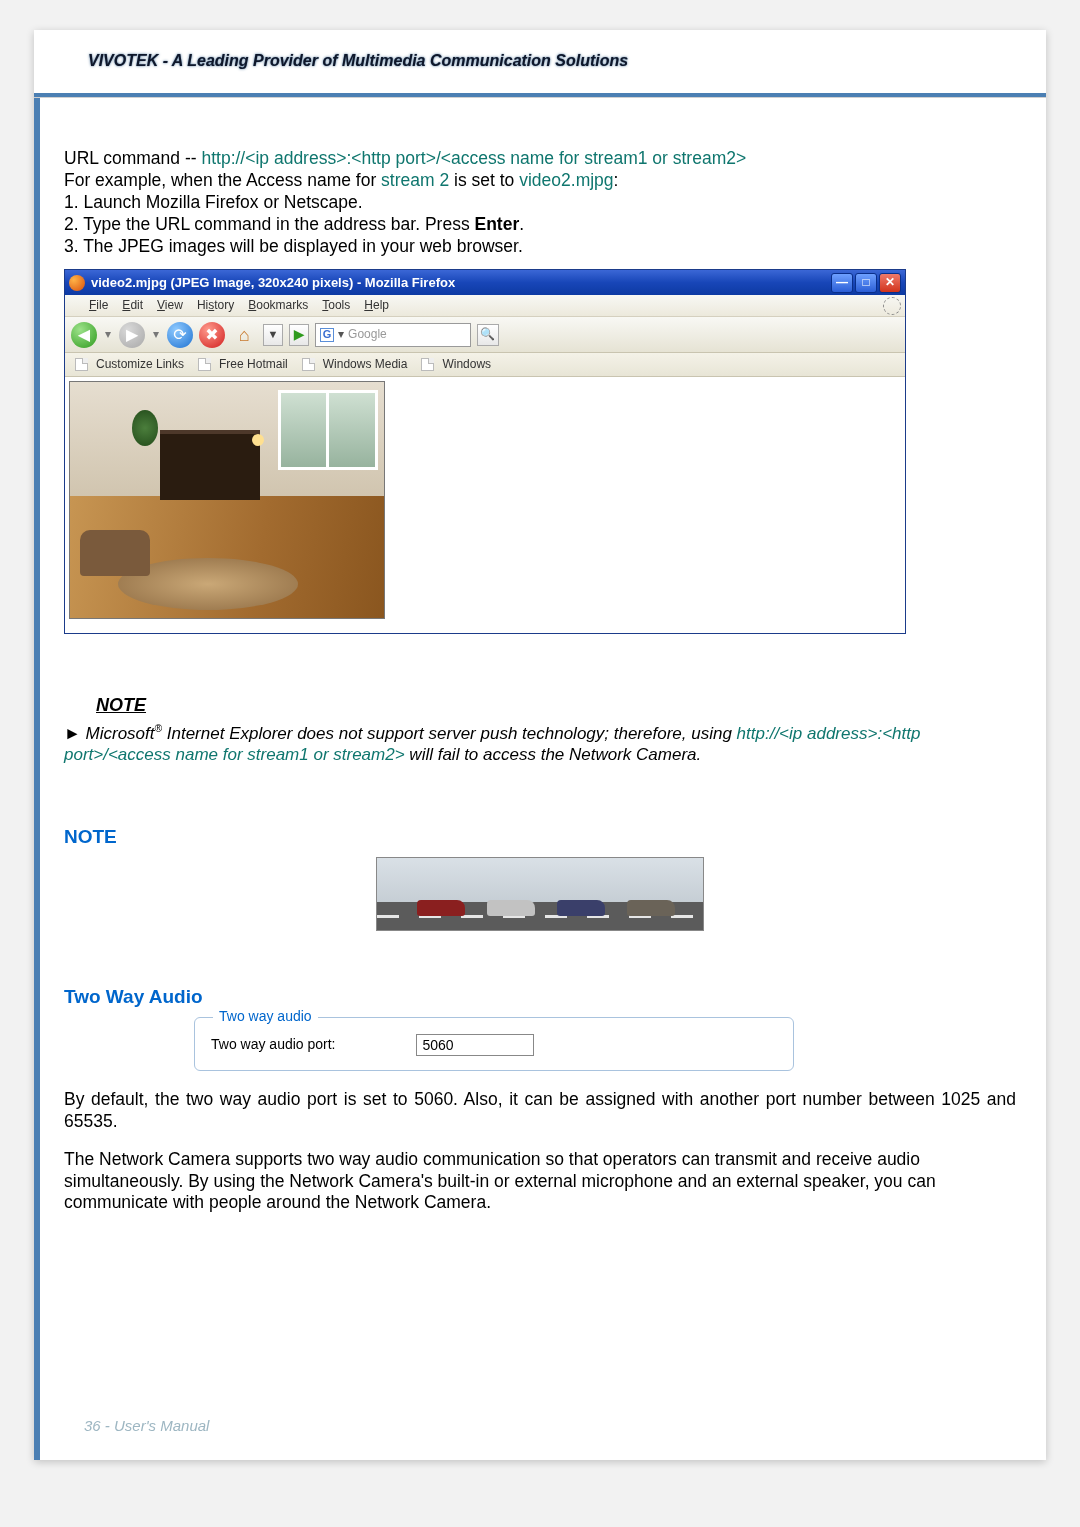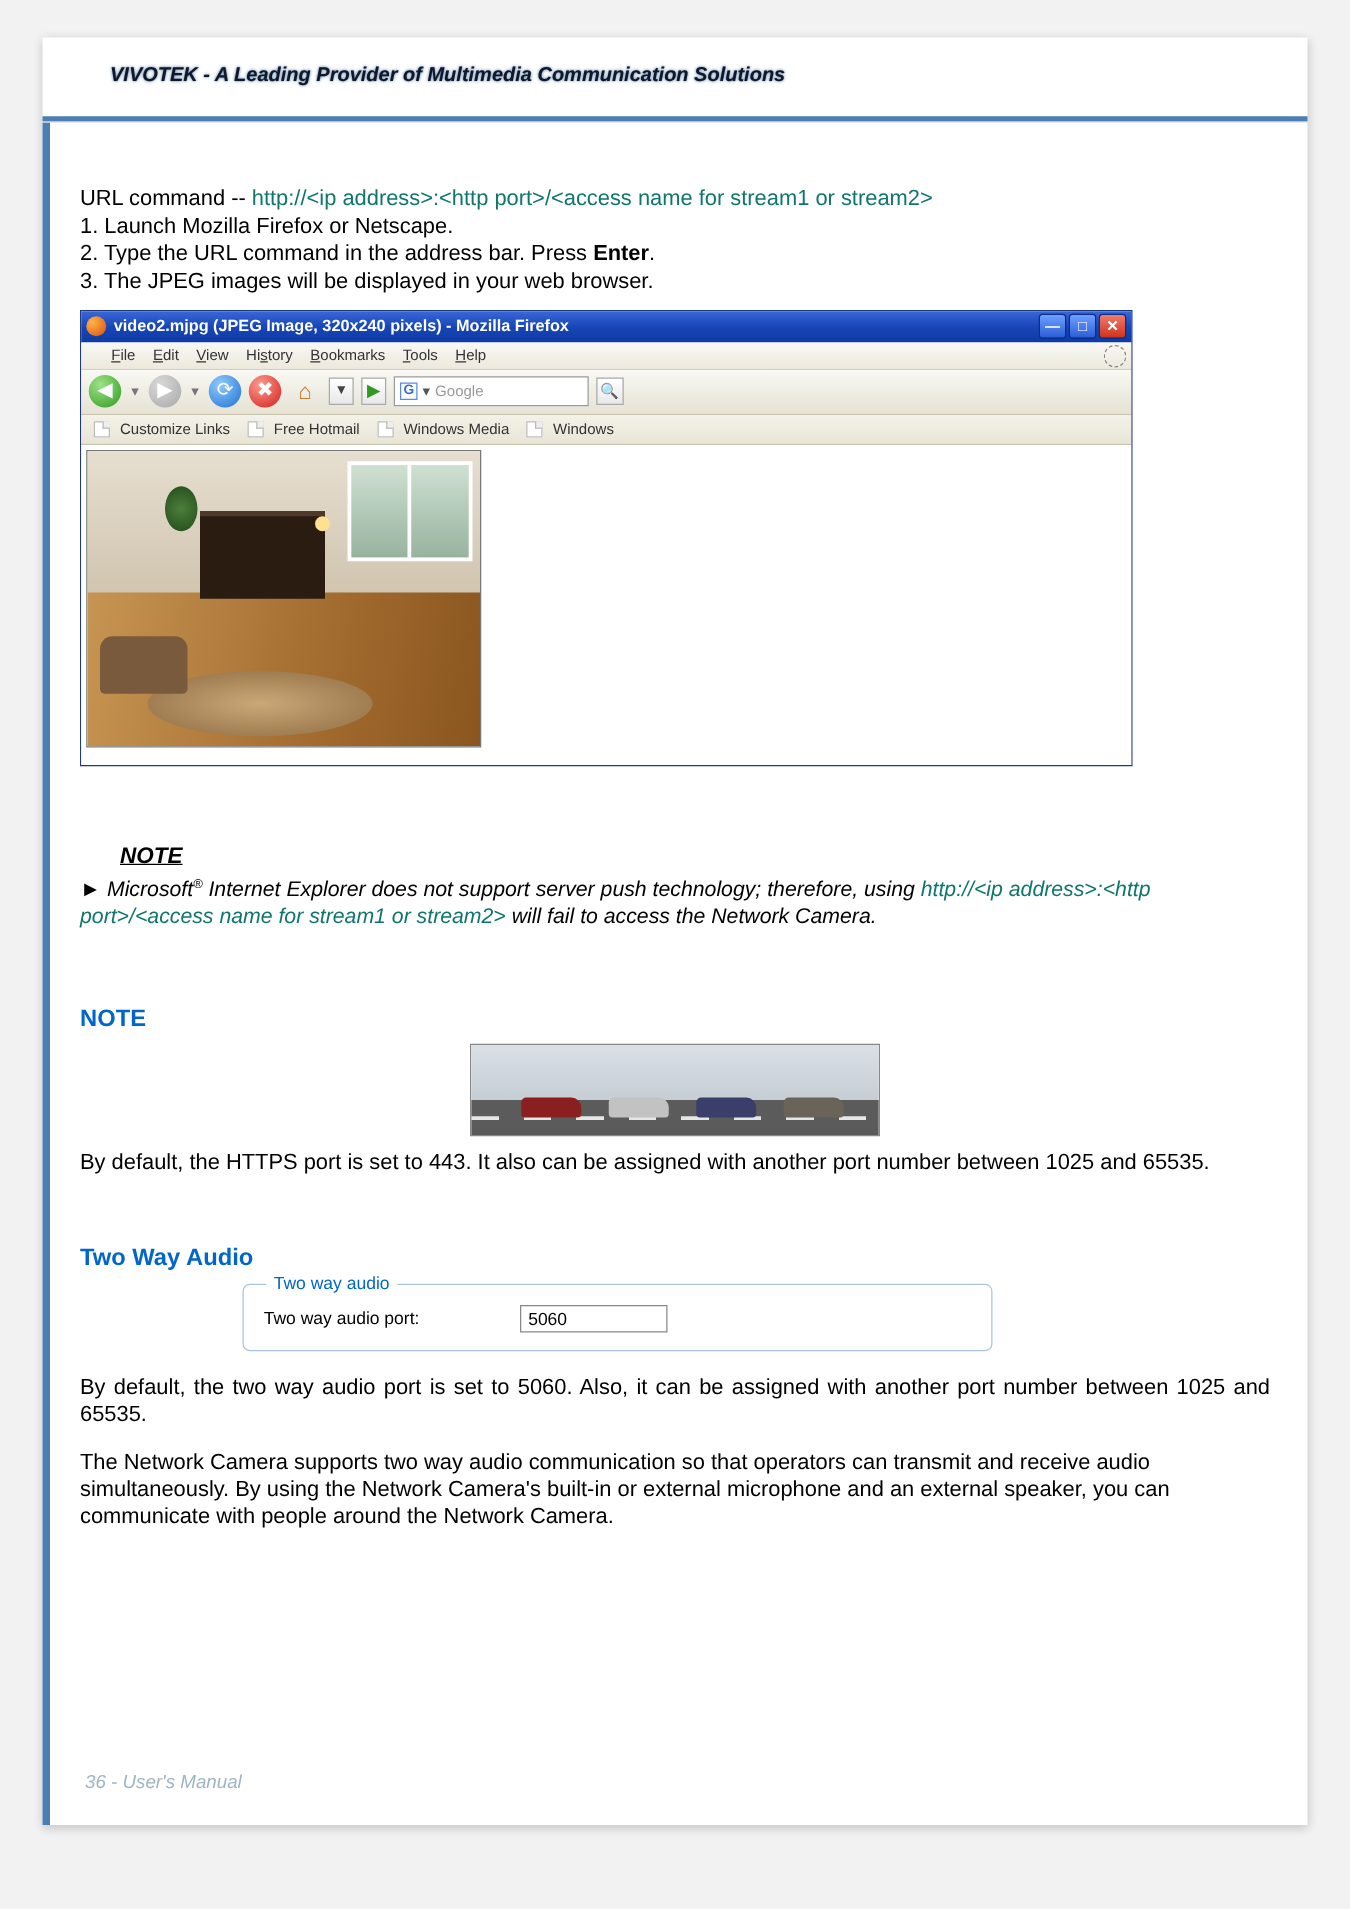--- a/index.html
+++ b/index.html
@@ -261,21 +261,21 @@
   .twa-row { display:flex; align-items:center; gap:80px; }
   .twa-input {
     width:118px; height:22px;
     border:1px solid #888;
     padding:2px 6px;
     font-size:14px;
   }
 
   .footer {
     position:absolute;
-    left: 34px;
+    left: 50px;
     bottom: 26px;
     font-style: italic;
     color: #9db6c2;
     font-size: 15px;
   }
   .left-blue-bar {
     position:absolute;
     left:0; top:68px; bottom:0; width:6px;
     background:#4b7fb3;
   }
@@ -287,20 +287,23 @@
 <div class="page">
   <div class="left-blue-bar"></div>
   <div class="header-band">
     <div class="header-text">VIVOTEK - A Leading Provider of Multimedia Communication Solutions</div>
   </div>
 
   <div class="content">
 
     <div>
       <span>URL command -- </span><span class="blue">http://&lt;ip address&gt;:&lt;http port&gt;/&lt;access name for stream1 or stream2&gt;</span>
+    </div>
+    <div>
+      <span>For example, when the Access name for </span><span class="blue">stream 2</span><span> is set to </span><span class="blue">video2.mjpg</span><span>:</span>
     </div>
     <div>1. Launch Mozilla Firefox or Netscape.</div>
     <div>
       <span>2. Type the URL command in the address bar. Press </span><strong>Enter</strong><span>.</span>
     </div>
     <div>3. The JPEG images will be displayed in your web browser.</div>
 
     <div class="ff-window">
       <div class="ff-titlebar">
         <div class="ff-logo"></div>
@@ -380,21 +383,20 @@
     <div class="section-h">NOTE</div>
     <div class="https-strip">
       <div class="sky"></div>
       <div class="road"></div>
         <div class="line"></div>
       <div class="car c1"></div>
         <div class="car c2"></div>
         <div class="car c3"></div>
         <div class="car c4"></div>
     </div>
-    <div class="justify">By default, the HTTPS port is set to 443. It also can be assigned with another port number between 1025 and 65535.</div>
 
     <div class="section-h" style="margin-top:54px">Two Way Audio</div>
     <div class="twa-field">
       <div class="twa-legend">Two way audio</div>
       <div class="twa-row">
         <span>Two way audio port:</span>
         <input class="twa-input" value="5060" style="">
       </div>
     </div>
     <div class="justify">By default, the two way audio port is set to 5060. Also, it can be assigned with another port number between 1025 and 65535.</div>

